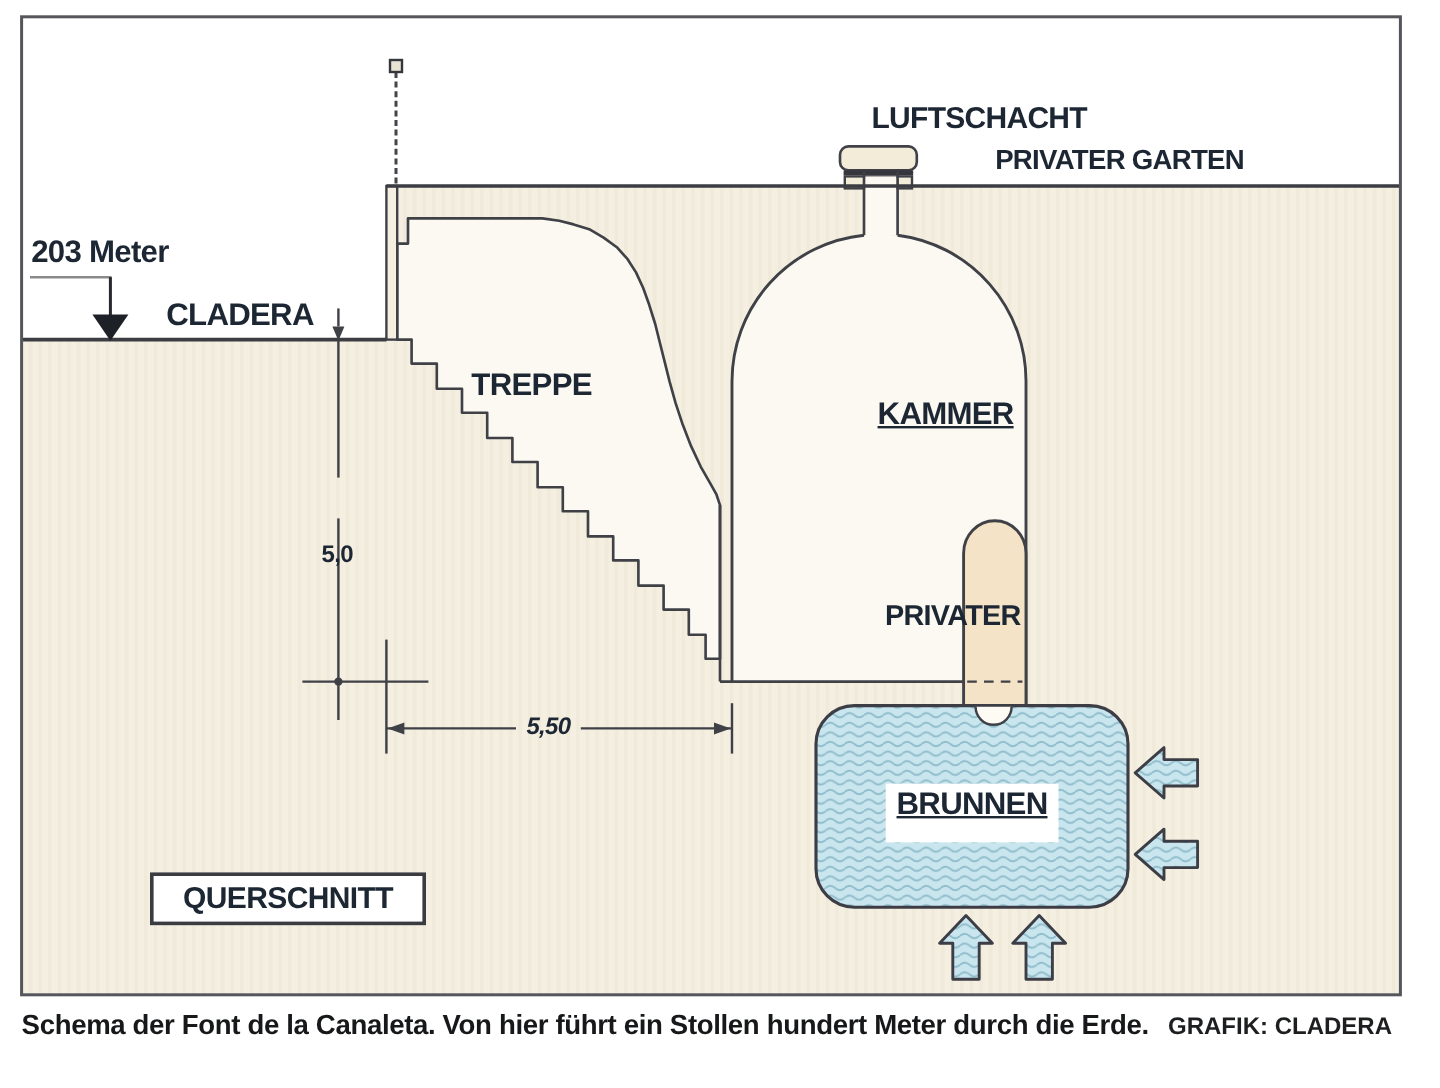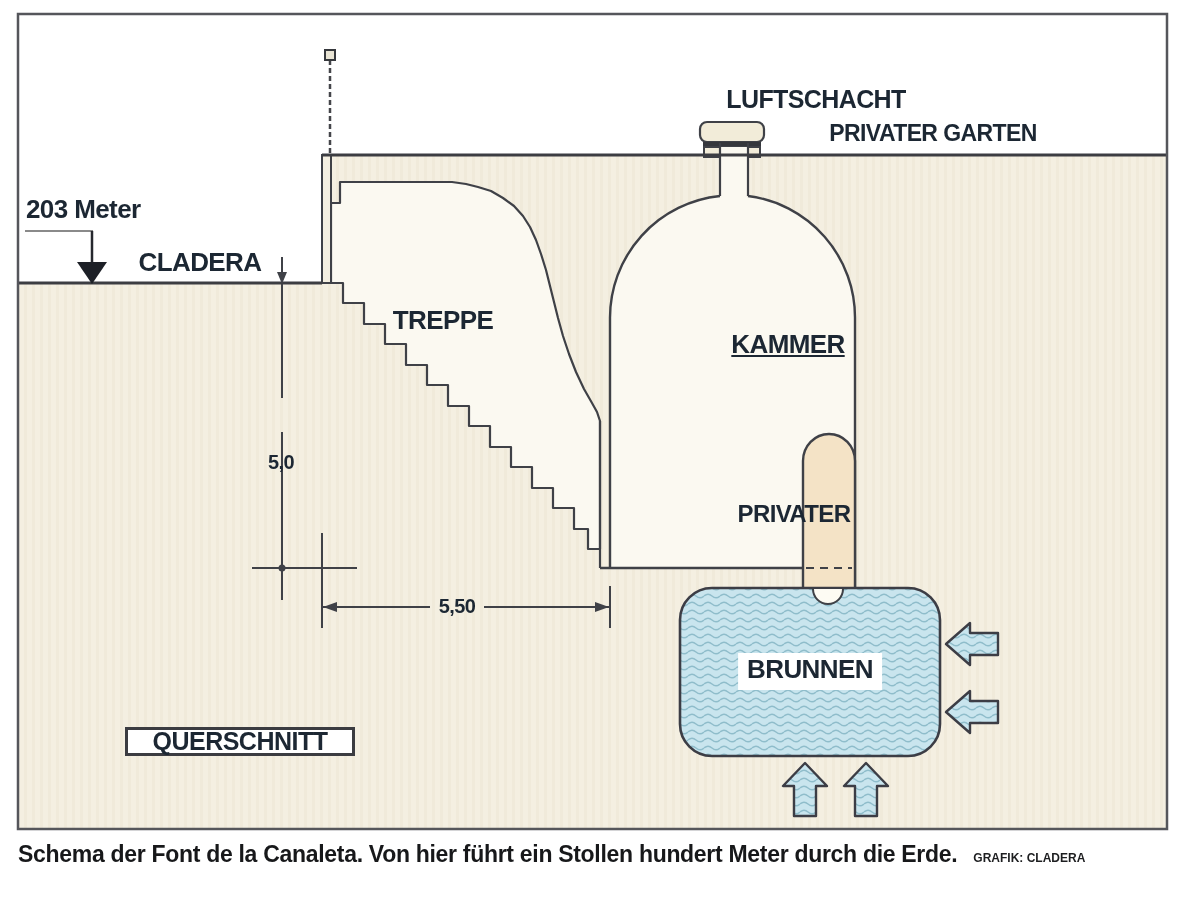--- a/index.html
+++ b/index.html
@@ -8,28 +8,28 @@
   }
   html,body{margin:0;padding:0;background:#ffffff;}
   .stage{position:relative;width:1200px;height:907px;background:#fff;overflow:hidden;
          font-family:"Liberation Sans","DejaVu Sans",sans-serif;}
   .stage svg{position:absolute;left:0;top:0;}
   .lbl{position:absolute;color:var(--label);font-weight:bold;letter-spacing:-0.6px;
        white-space:nowrap;transform:translateX(-50%);line-height:1;}
   .lbl.left{transform:none;}
   .s26{font-size:26px;} .s25{font-size:25px;} .s24{font-size:24px;} .s23{font-size:23px;}
   .s20{font-size:20px;}
-  .brunnen-lbl{background:#ffffff;padding:3px 9px 8px;}
-  .querschnitt-box{position:absolute;left:125px;top:727px;width:230px;height:29px;
+  .brunnen-lbl{background:#ffffff;padding:3px 9px 20px;text-decoration:underline;}
+  .querschnitt-box{position:absolute;left:125px;top:727px;width:230px;height:44px;
       background:#ffffff;border:3px solid #3b3c41;box-sizing:border-box;
       display:flex;align-items:center;justify-content:center;}
   .querschnitt-box span{color:var(--label);font-weight:bold;font-size:25px;letter-spacing:-0.5px;}
   .caption{position:absolute;left:18px;top:841px;width:1165px;color:#17181a;
       font-size:23px;font-weight:600;letter-spacing:-0.3px;white-space:nowrap;}
-  .caption .credit{font-size:12px;font-weight:bold;letter-spacing:0;margin-left:16px;color:#1d1e20;}
+  .caption .credit{font-size:20px;font-weight:bold;letter-spacing:0;margin-left:16px;color:#1d1e20;}
 </style>
 </head>
 <body>
 
 <div class="stage">
 
   <svg width="1200" height="907" viewBox="0 0 1200 907">
     <defs>
       <pattern id="earthTex" width="8" height="8" patternUnits="userSpaceOnUse">
         <rect width="8" height="8" fill="var(--earth,#f4efe1)"></rect>
@@ -114,21 +114,21 @@
 
   <div class="lbl left s26" style="left:26px;top:196px;">203 Meter</div>
   <div class="lbl s26" style="left:200px;top:249px;">CLADERA</div>
   <div class="lbl s26" style="left:443px;top:279px;margin-top:28px;">TREPPE</div>
   <div class="lbl s25" style="left:816px;top:87px;">LUFTSCHACHT</div>
   <div class="lbl s23" style="left:933px;top:122px;">PRIVATER GARTEN</div>
   <div class="lbl s26" style="left:788px;top:331px;text-decoration:underline;">KAMMER</div>
   <div class="lbl s24" style="left:794px;top:502px;">PRIVATER</div>
   <div class="lbl s26 brunnen-lbl" style="left:810px;top:653px;">BRUNNEN</div>
   <div class="lbl s20" style="left:281px;top:404px;margin-top:48px;">5,0</div>
-  <div class="lbl s20" style="left:457px;top:596px;">5,50</div>
+  <div class="lbl s20" style="left:457px;top:596px;font-style:italic;">5,50</div>
 
   <div class="querschnitt-box">
     <span>QUERSCHNITT</span>
   </div>
 
   <div class="caption">
     <span>Schema der Font de la Canaleta. Von hier führt ein Stollen hundert Meter durch die Erde.</span><span class="credit">GRAFIK: CLADERA</span>
   </div>
 
 </div>

